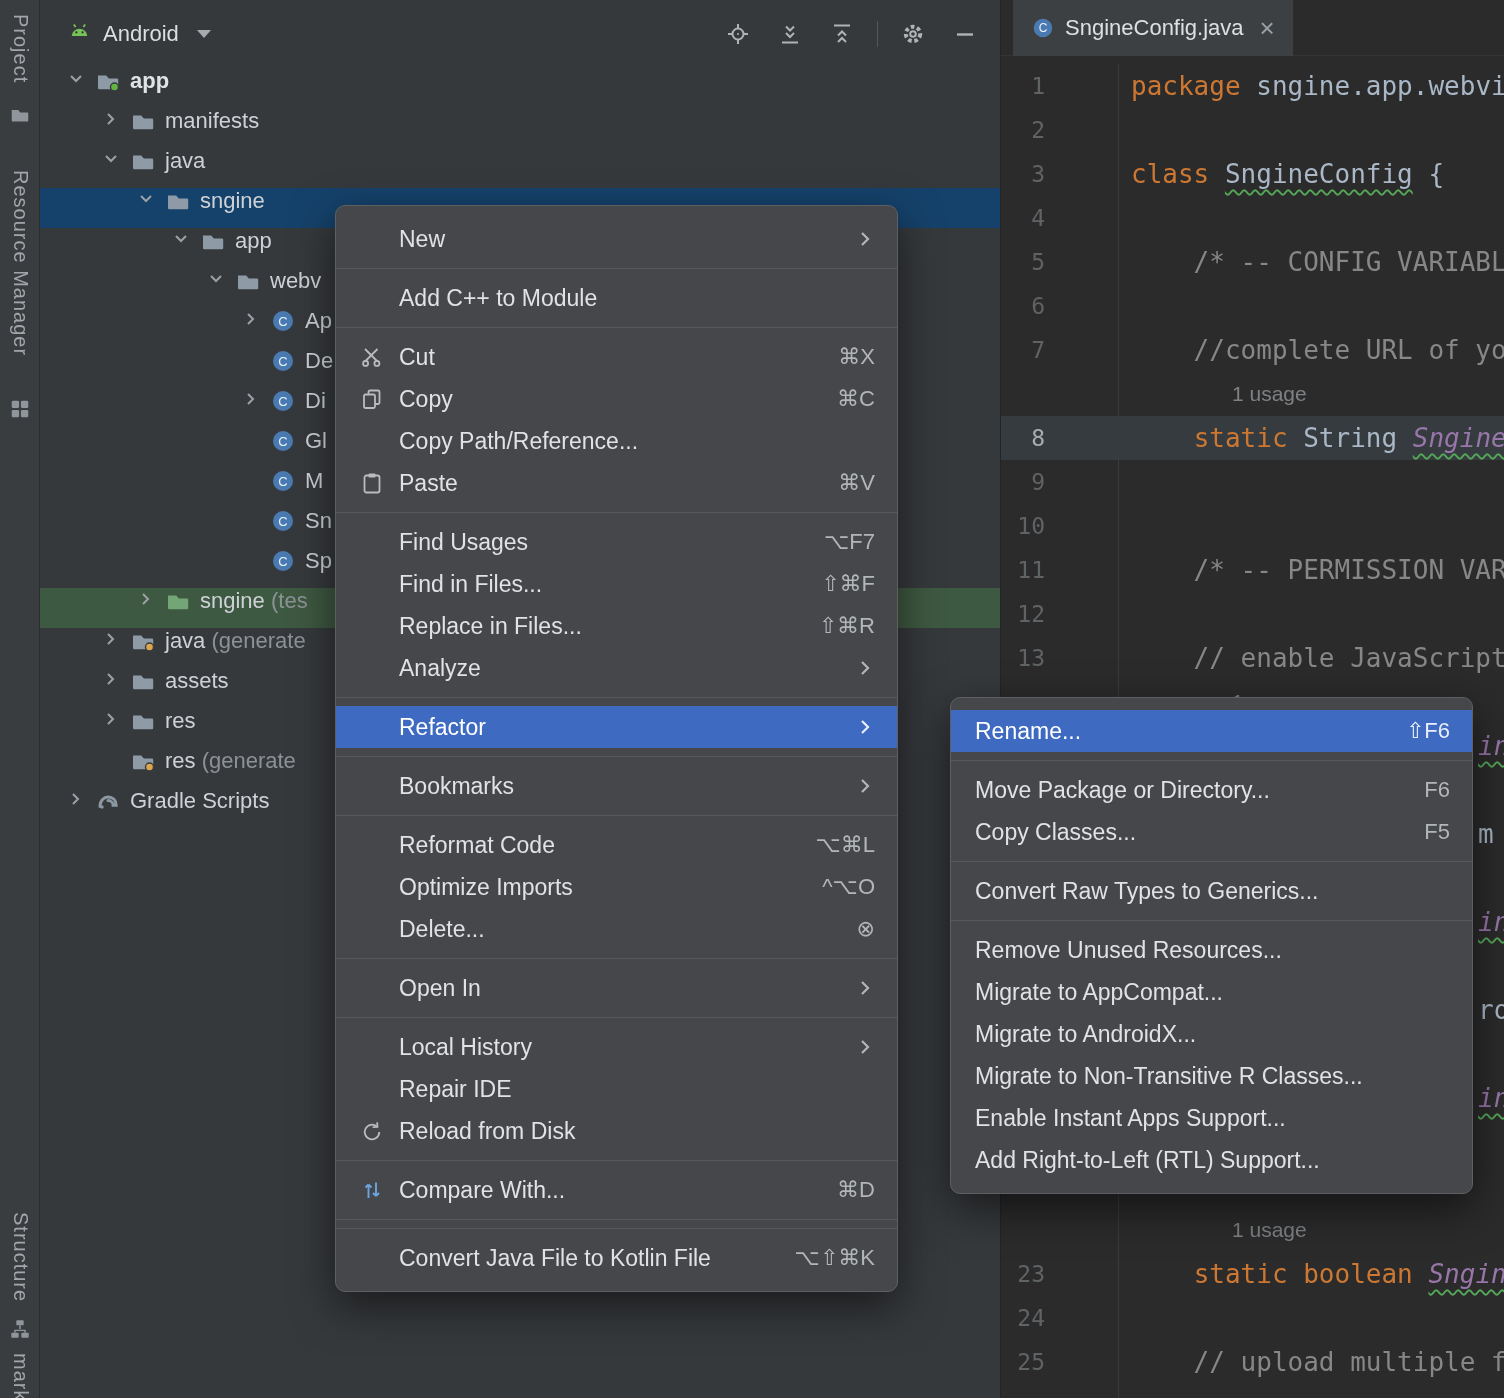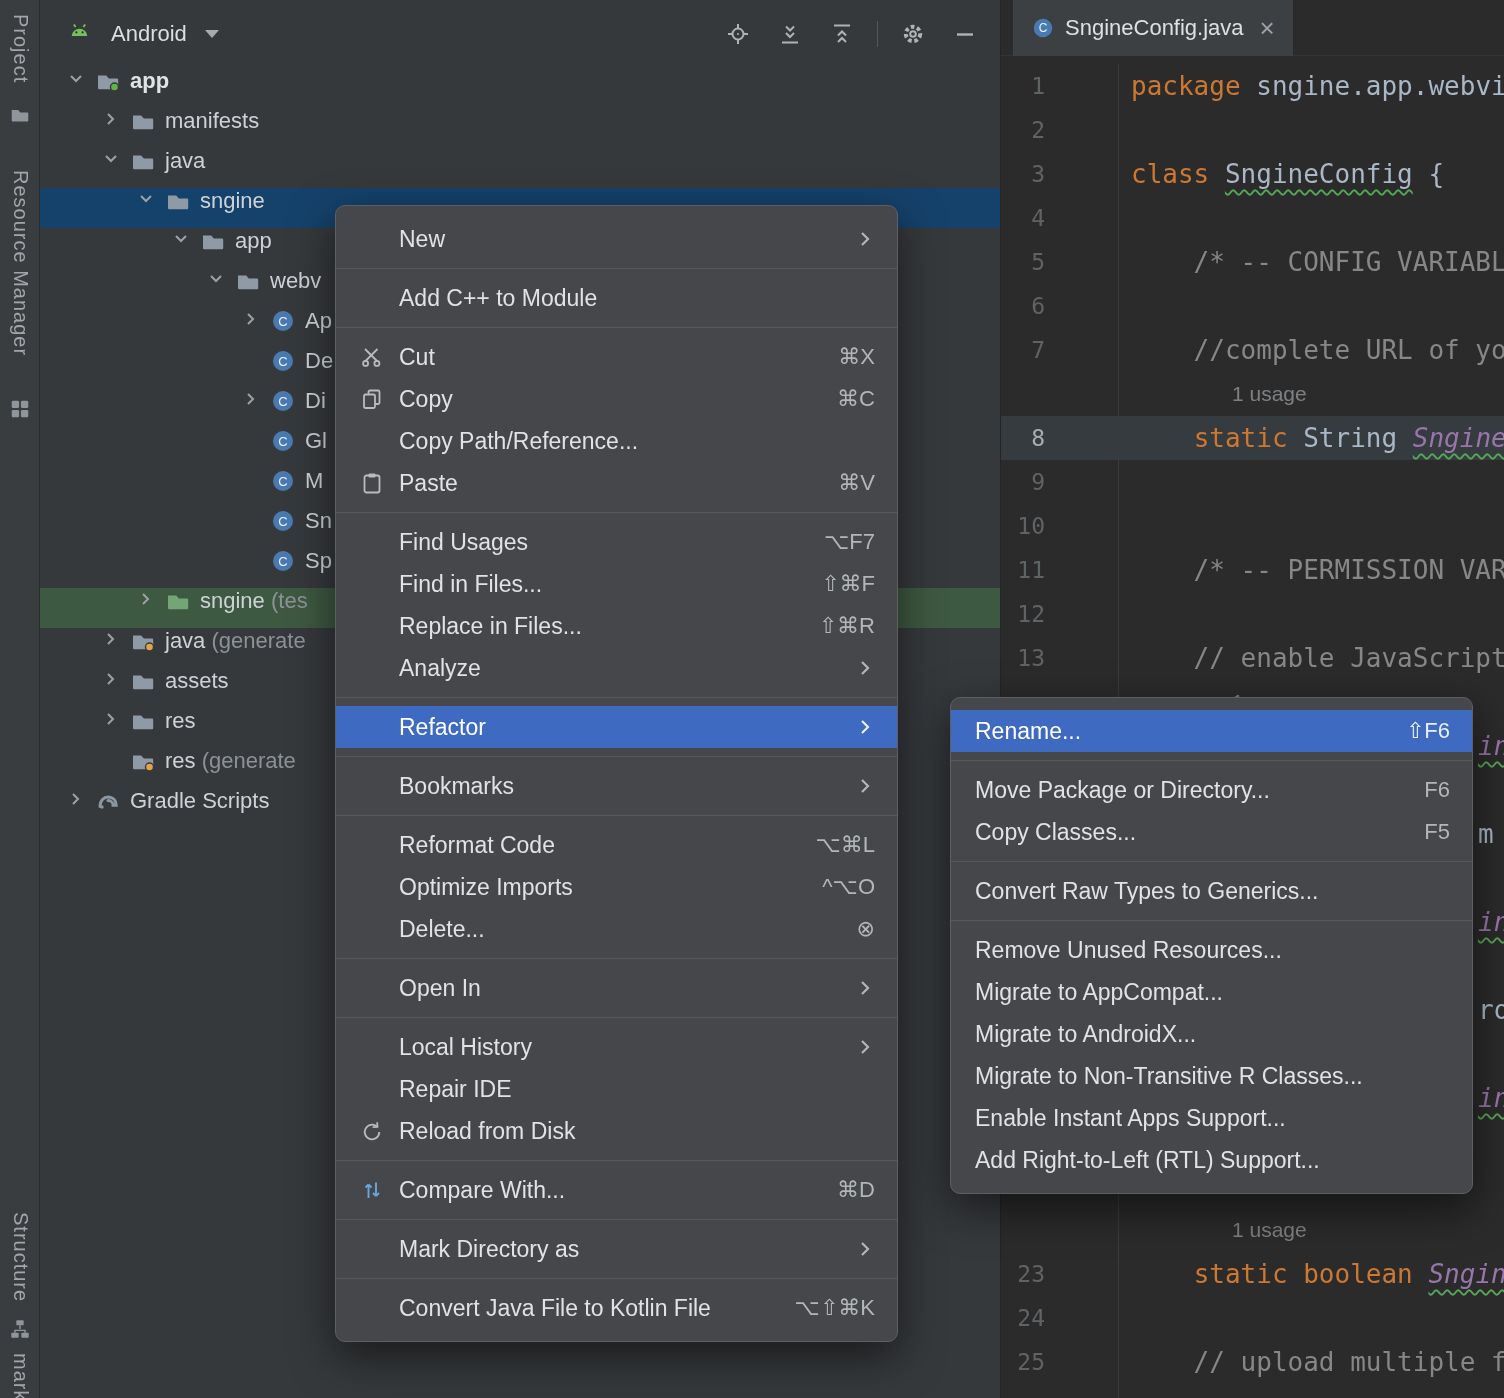--- a/index.html
+++ b/index.html
@@ -10,21 +10,21 @@
 
   
   .stripe{position:absolute;left:0;top:0;width:40px;height:100%;background:#3a3d40;border-right:1px solid #2a2c2e;z-index:6}
   .vlabel{position:absolute;left:0;width:40px;display:flex;justify-content:center}
   .vlabel span{writing-mode:vertical-rl;font-size:20px;color:#a2a6aa;letter-spacing:1px;white-space:nowrap}
   .sicon{position:absolute;left:0;width:40px;display:flex;justify-content:center}
 
   
   .project-panel{position:absolute;left:40px;top:0;width:960px;height:100%;background:#36393c}
   .panel-header{height:68px;display:flex;align-items:center;padding:0 22px 0 26px}
-  .ph-title{font-size:22px;color:#dcdfe2;margin-left:18px}
+  .ph-title{font-size:22px;color:#dcdfe2;margin-left:10px}
   .ph-caret{width:0;height:0;border-left:7px solid transparent;border-right:7px solid transparent;border-top:8px solid #a7abaf;margin-left:18px}
   .hicons{margin-left:auto;display:flex;align-items:center;gap:26px}
   .hicons>span{display:flex;align-items:center}
   .hdiv{width:1px;height:26px;background:#53565a;margin:0 -4px}
 
   .tree{position:absolute;top:68px;left:0;right:0}
   .trow{height:40px;display:flex;align-items:flex-start;font-size:22px;color:#ced2d6}
   .trow.selected{background:#15426b}
   .trow.test{background:#3e5941}
   .chev{width:30px;flex:none;display:flex;align-items:center}
@@ -590,27 +590,20 @@
         <span class="mi-ic">
           <svg viewBox="0 0 24 24" width="24" height="24" fill="none" stroke="#6aa5e0" stroke-width="1.9">
             <path d="M8.5 20V6.5M8.5 6.5 5.5 9.5M8.5 6.5l3 3"></path>
             <path d="M16 4.5V18M16 18l3-3M16 18l-3-3"></path>
           </svg>
         </span>
         <span class="mi-label">Compare With...</span>
         <span class="mi-right">⌘D</span>
       </div>
       <div class="msep"></div>
-      <div class="mi">
-        <span class="mi-ic"></span>
-        <span class="mi-label">Mark Directory as</span>
-        <span class="mi-right"><svg viewBox="0 0 20 20" width="20" height="20">
-            <polyline points="7,4 13,10 7,16" fill="none" stroke="currentColor" stroke-width="2.2"></polyline>
-          </svg></span>
-      </div>
       <div class="msep"></div>
       <div class="mi">
         <span class="mi-ic"></span>
         <span class="mi-label">Convert Java File to Kotlin File</span>
         <span class="mi-right">⌥⇧⌘K</span>
       </div>
     </div>
   <div class="menu noicons" id="refactor-submenu">
       <div class="mi sel">
         <span class="mi-label">Rename...</span>

